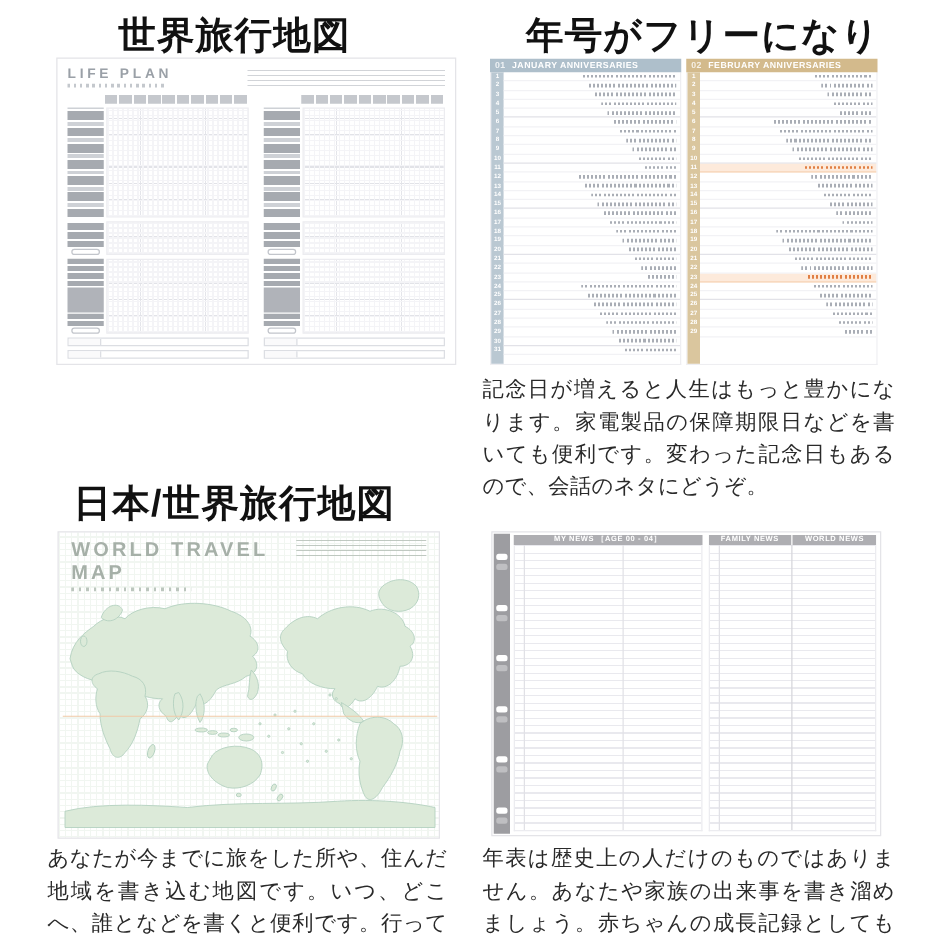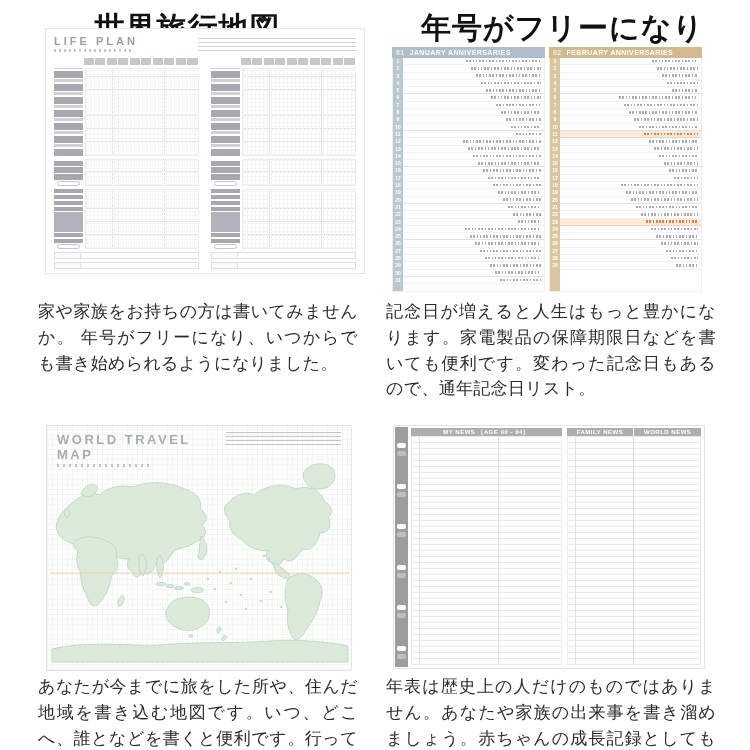--- a/index.html
+++ b/index.html
@@ -13,21 +13,21 @@
 
   .q-title { position:absolute; top:8px; left:0; width:100%; text-align:center;
     font-size:30px; font-weight:800; color:#111; letter-spacing:1px; }
   .q-caption { position:absolute; top:299px; left:38px; width:320px;
     font-size:17px; line-height:1.52; color:#2a2a2a; letter-spacing:.3px; text-align:justify; }
   .quad.right .q-caption { left:11px; width:330px; }
 
   .sheet { position:absolute; background:#fff; border:1px solid #e4e4e8; }
 
   
-  #lp-sheet { left:45px; top:28px; width:320px; height:246px; padding:6px 8px 5px; }
+  #lp-sheet { left:45px; top:46px; width:320px; height:246px; padding:6px 8px 5px; }
   .lp-headrow { display:flex; align-items:flex-start; }
   .lp-logo { font-size:11px; font-weight:bold; letter-spacing:3px; color:#9aa0a7; }
   .lp-logo-sub { width:78px; height:3px; margin-top:2px;
     background:repeating-linear-gradient(90deg,#c4c8cd 0 2px,transparent 2px 5px); }
   .lp-tinytext { margin-left:auto; width:158px; height:16px; opacity:.85;
     background:repeating-linear-gradient(0deg,#c9ccd1 0 1px,transparent 1px 4px); }
   .lp-cols { display:flex; gap:12px; margin-top:6px; height:212px; }
   .lp-panel { flex:1; display:flex; flex-direction:column; }
   .lp-colhead { height:7px; margin-left:30px;
     background:repeating-linear-gradient(90deg,#c5c8cd 0 10px,#ffffff 10px 11.5px); }
@@ -70,21 +70,21 @@
     background:repeating-linear-gradient(90deg,#a9adb5 0 1.6px,transparent 1.6px 3.3px); }
   .ann-row.hl { background:#fdeadb; border-bottom-color:#f6d3b6; }
   .ann-row.hl i { background:repeating-linear-gradient(90deg,#e07f44 0 1.6px,transparent 1.6px 3.3px); }
 
   
   #map-sheet { left:46px; top:50px; width:306px; height:246px;
     background-image:
       repeating-linear-gradient(0deg,#f1f6f1 0 1px,transparent 1px 5px),
       repeating-linear-gradient(90deg,#f1f6f1 0 1px,transparent 1px 5px); }
   .map-headrow { display:flex; align-items:flex-start; padding:6px 10px 0; }
-  .map-logo { font-size:13px; font-weight:bold; letter-spacing:2.5px; color:#a6b0a8; }
+  .map-logo { font-size:16px; font-weight:bold; letter-spacing:2.5px; color:#a6b0a8; }
   .map-logo-sub { width:96px; height:3px; margin-top:2px;
     background:repeating-linear-gradient(90deg,#bcc6be 0 2px,transparent 2px 6px); }
   .map-tinytext { margin-left:14px; width:130px; height:13px; opacity:.9;
     background:repeating-linear-gradient(0deg,#b9c3bb 0 1px,transparent 1px 4px); }
   .map-svg { position:absolute; left:3px; top:23px; width:300px; height:216px; }
 
   
   #tl-sheet { left:18px; top:50px; width:312px; height:244px; display:flex; padding:1px; }
   .tl-rail { width:13px; background:#9d9da1; display:flex; flex-direction:column;
     align-items:center; justify-content:space-between; padding:16px 0; }
@@ -190,21 +190,20 @@
             </div>
           <div class="lp-footrow">
               <div class="cell"></div>
             </div>
           <div class="lp-footrow">
               <div class="cell"></div>
             </div>
         </div>
       </div>
     </div>
-    <div class="q-caption">家や家族をお持ちの方は書いてみませんか。 年号がフリーになり、いつからでも書き始められるようになりました。</div>
   </div>
 
   <div class="quad right" id="q-tr">
     <div class="q-title">年号がフリーになり</div>
     <div class="sheet" id="ann-sheet">
       <div class="ann-panel">
         <div class="ann-head" style="background: rgb(174, 191, 203);">
           <span class="ann-num">01</span>
           <span>JANUARY ANNIVERSARIES</span>
         </div>
@@ -461,24 +460,25 @@
               <div class="ann-row">
                 <i style="width: 27px;"></i>
               </div>
               <div class="ann-row">
                 <i style="width: 22px;"></i>
               </div>
             </div>
         </div>
       </div>
     </div>
-    <div class="q-caption">記念日が増えると人生はもっと豊かになります。家電製品の保障期限日などを書いても便利です。変わった記念日もあるので、通年記念日リスト。</div>
+    <div class="q-caption">記念日が増えると人生はもっと豊かになります。家電製品の保障期限日などを書いても便利です。変わった記念日もあるので、会話のネタにどうぞ。</div>
   </div>
 
   <div class="quad" id="q-bl">
+    <div class="q-title">日本/世界旅行地図</div>
     <div class="sheet" id="map-sheet">
       <div class="map-headrow">
         <div>
           <div class="map-logo">WORLD TRAVEL MAP</div>
           <div class="map-logo-sub"></div>
         </div>
         <div class="map-tinytext"></div>
       </div>
       <svg class="map-svg" viewBox="0 0 300 212">
         <g fill="#dcead9" stroke="#b2d0bf" stroke-width="0.7" stroke-linejoin="round">

